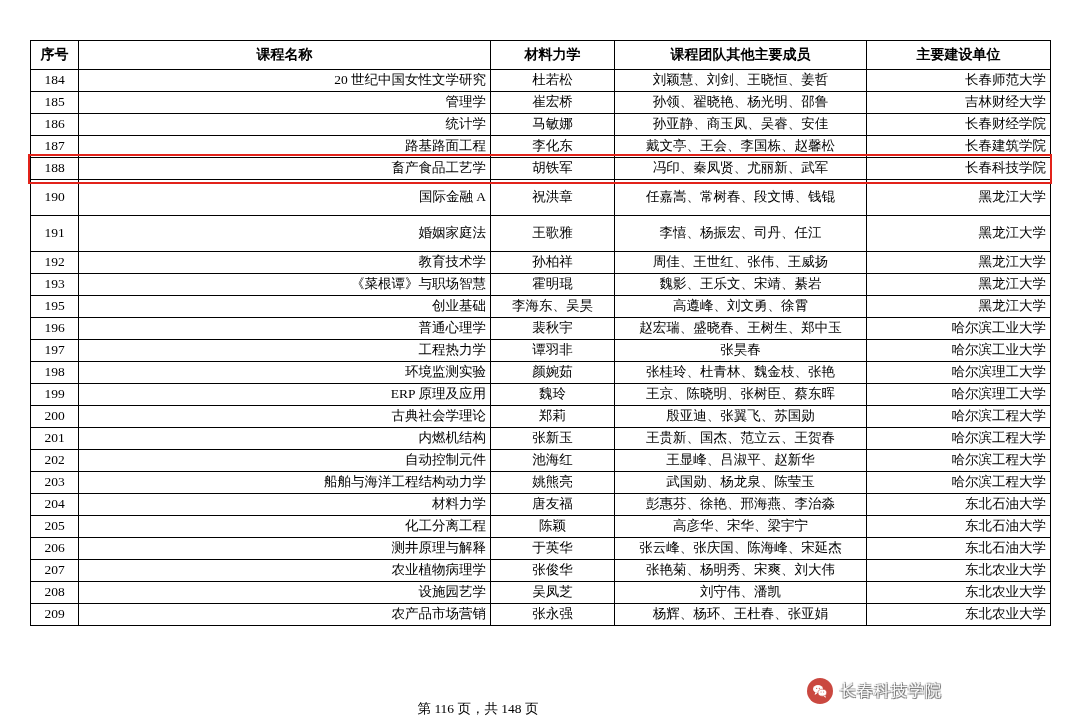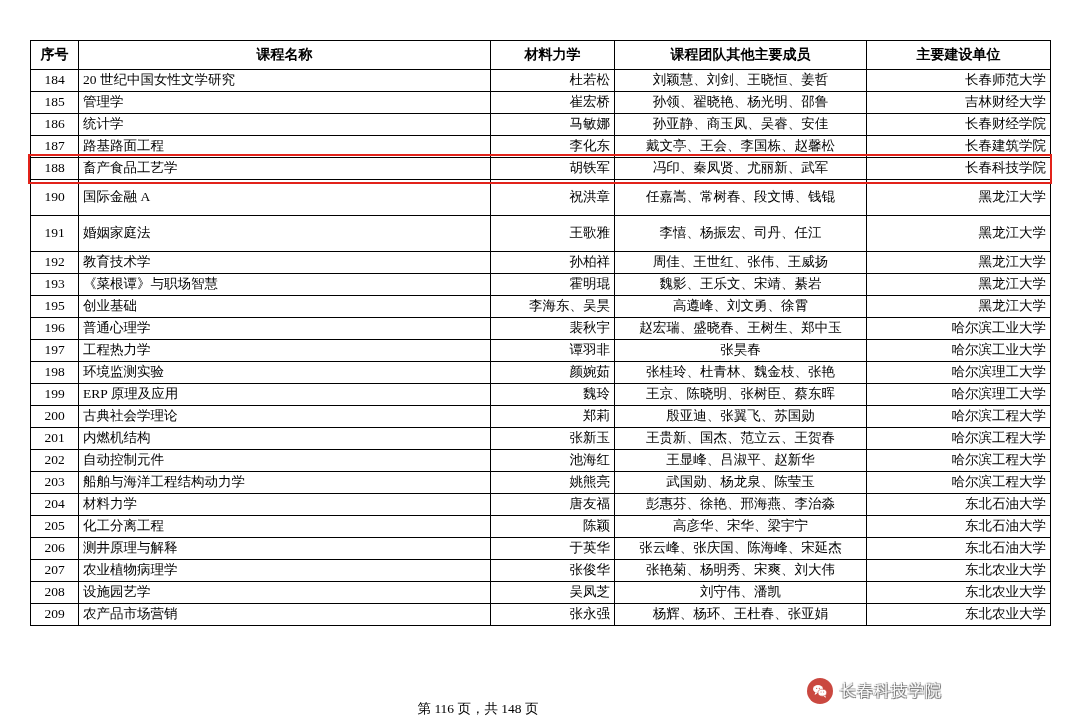--- a/index.html
+++ b/index.html
@@ -43,22 +43,22 @@
     height: 24px;
     font-size: 14px;
   }
   col.c-no { width: 48px; }
   col.c-name { width: 412px; }
   col.c-leader { width: 124px; }
   col.c-members { width: 252px; }
   col.c-unit { width: 184px; }
 
   td.no { text-align: center; }
-  td.name { text-align: left; padding-left: 8px; }
-  td.leader { text-align: right; }
+  td.name { text-align: right; padding-left: 8px; }
+  td.leader { text-align: center; }
   td.members { text-align: center; }
   td.unit { text-align: right; }
 
   tr.row { height: 22px; }
   tr.row.tall { height: 36px; }
 
   
   tr.row.highlight td {
     position: relative;
   }

